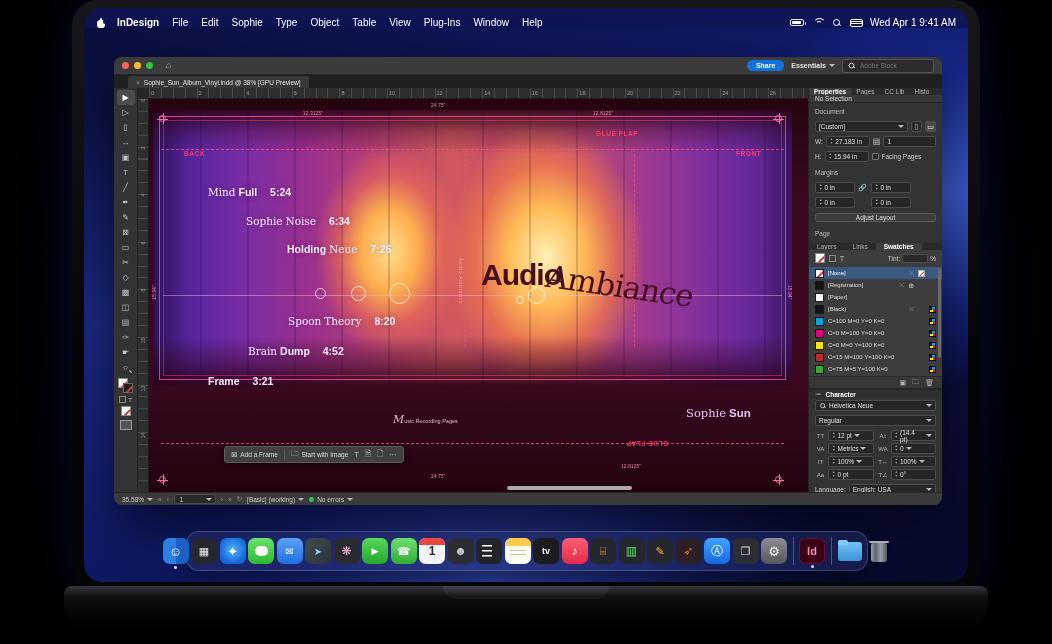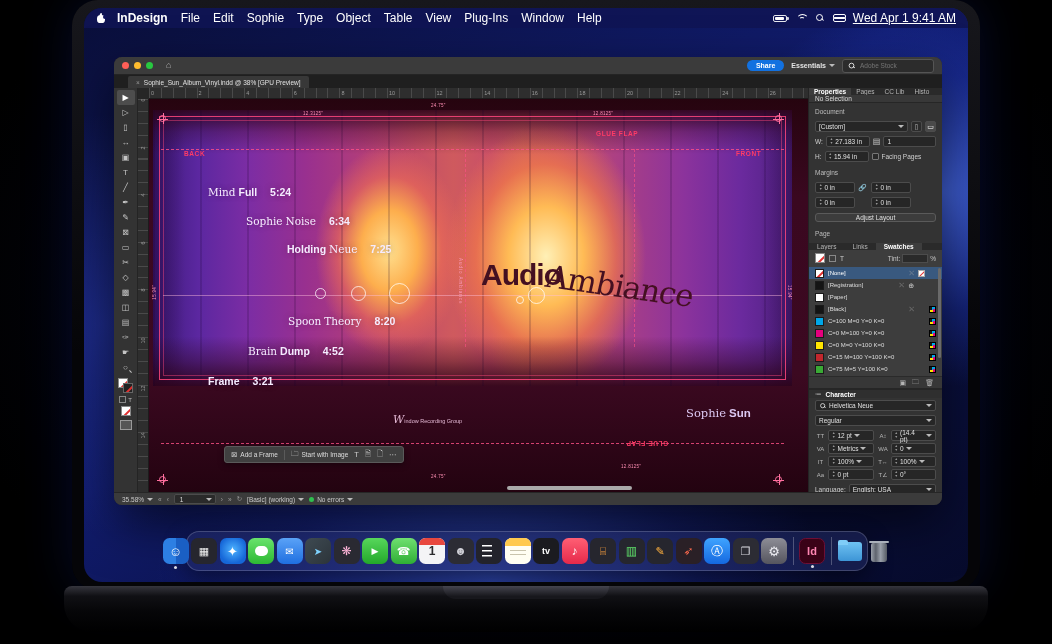--- a/index.html
+++ b/index.html
@@ -11,42 +11,42 @@
   .screen{position:absolute;left:84px;top:8px;width:884px;height:574px;border-radius:18px;overflow:hidden;
     background:
       radial-gradient(300px 260px at 97% 32%, rgba(80,120,255,.75) 0%, rgba(40,70,220,.35) 45%, rgba(20,30,120,0) 75%),
       radial-gradient(420px 240px at 46% 100%, rgba(70,105,240,.55) 0%, rgba(40,60,190,.25) 50%, rgba(10,16,70,0) 80%),
       radial-gradient(260px 300px at 2% 55%, rgba(50,70,200,.4) 0%, rgba(10,16,70,0) 70%),
       linear-gradient(150deg,#0a0f3a 0%,#111c6e 45%,#0a1040 75%,#070b2c 100%);}
   .base{position:absolute;left:64px;top:586px;width:924px;height:46px;border-radius:8px 8px 28px 28px;background:linear-gradient(180deg,#35353d 0%,#101014 22%,#060608 55%,#000 100%);}
   .scoop{position:absolute;left:443px;top:586px;width:166px;height:13px;border-radius:0 0 16px 16px;background:linear-gradient(180deg,#45454f,#17171c 80%);}
 
   
-  .menubar{position:absolute;left:0;top:0;width:100%;height:20px;background:rgba(16,20,84,.88);display:flex;align-items:center;padding:0 12px;color:#fff;font-size:12px;}
+  .menubar{position:absolute;left:0;top:0;width:100%;height:20px;background:rgba(16,20,84,.88);display:flex;align-items:flex-end;padding:0 12px;color:#fff;font-size:10px;}
   .apple{width:9px;height:10px;position:relative;margin-right:4px;}
   .apple i{position:absolute;left:1px;top:2px;width:8px;height:8px;border-radius:45% 45% 42% 42%;background:#fff;}
   .apple i:before{content:"";position:absolute;right:-2px;top:0;width:4px;height:4px;border-radius:50%;background:#11155a;}
   .apple i:after{content:"";position:absolute;left:3px;top:-2px;width:2px;height:2.5px;border-radius:50%;background:#fff;transform:rotate(30deg);}
   .mitems{display:flex;gap:13px;margin-left:8px;}
   .mitems span{cursor:default;}
   .mitems span:first-child{font-weight:bold;}
   .mstatus{margin-left:auto;display:flex;align-items:center;gap:9px;}
   .batt{width:14px;height:7px;border:1px solid rgba(255,255,255,.9);border-radius:2px;position:relative;}
   .batt:before{content:"";position:absolute;left:1px;top:1px;bottom:1px;width:9px;background:#fff;border-radius:1px;}
   .batt:after{content:"";position:absolute;right:-3px;top:1.5px;width:1.5px;height:3px;background:rgba(255,255,255,.8);border-radius:0 1px 1px 0;}
   .wifi{width:11px;height:9px;position:relative;overflow:hidden;}
   .wifi:before{content:"";position:absolute;left:0;top:0;width:11px;height:11px;border-radius:50%;border:1.6px solid #fff;border-color:#fff transparent transparent transparent;}
   .wifi:after{content:"";position:absolute;left:3.1px;top:3.4px;width:4.2px;height:4.2px;border-radius:50%;border:1.6px solid #fff;border-color:#fff transparent transparent transparent;}
   .mag{width:8px;height:8px;position:relative;}
   .mag:before{content:"";position:absolute;left:0;top:0;width:5px;height:5px;border:1.3px solid #fff;border-radius:50%;}
   .mag:after{content:"";position:absolute;left:5.4px;top:5.4px;width:3px;height:1.3px;background:#fff;transform:rotate(45deg);border-radius:1px;}
   .ccicon{width:11px;height:8px;position:relative;}
   .ccicon:before,.ccicon:after{content:"";position:absolute;left:0;width:11px;height:3.4px;border-radius:2px;border:1px solid #fff;}
   .ccicon:before{top:0;} .ccicon:after{bottom:0;}
-  .clock{white-space:nowrap;text-decoration:underline;}
+  .clock{white-space:nowrap;}
 
   
   .window{position:absolute;left:30px;top:49px;width:828px;height:448px;border-radius:8px;overflow:hidden;background:#2a2a2a;box-shadow:0 18px 50px rgba(0,0,0,.6);display:flex;flex-direction:column;font-size:7px;color:#cfcfcf;}
   .titlebar{height:18px;background:#3b3b3b;display:flex;align-items:center;padding:0 8px;position:relative;border-bottom:1px solid #242424;}
   .tl{width:7px;height:7px;border-radius:50%;margin-right:5px;}
   .tl.r{background:#ff5f57;} .tl.y{background:#febc2e;} .tl.g{background:#28c840;}
   .home{margin-left:8px;color:#bdbdbd;font-size:9px;line-height:1;}
   .wtitle{position:absolute;left:0;right:0;text-align:center;color:#cfcfcf;font-size:7.5px;pointer-events:none;}
   .tright{margin-left:auto;display:flex;align-items:center;gap:7px;}
   .sharebtn{background:#1271e0;color:#fff;border-radius:8px;padding:2px 9px;font-size:7px;font-weight:bold;}
@@ -403,21 +403,21 @@
                   <span class="t">4:52</span>
                 </div><div class="track">
                   <span class="f-sans">Frame</span>
                   <span class="f-sans"></span>
                   <span class="t">3:21</span>
                 </div></div>
               
               <span class="title-a">Audio</span>
               <span class="title-b">Ambiance</span>
               <span class="artist"><span class="a1">Sophie</span><span class="a2">Sun</span></span>
-              <span class="rlogo">Window Recording Group</span>
+              <span class="rlogo">Music Recording Pages</span>
             </div>
 
             <div class="floatbar">
               <span class="fbtn">
                   <span class="fico">⊠</span>
                   <span>Add a Frame</span>
                 </span>
               <span class="fsep"></span>
               <span class="fbtn">
                   <span class="fico">🗀</span>

